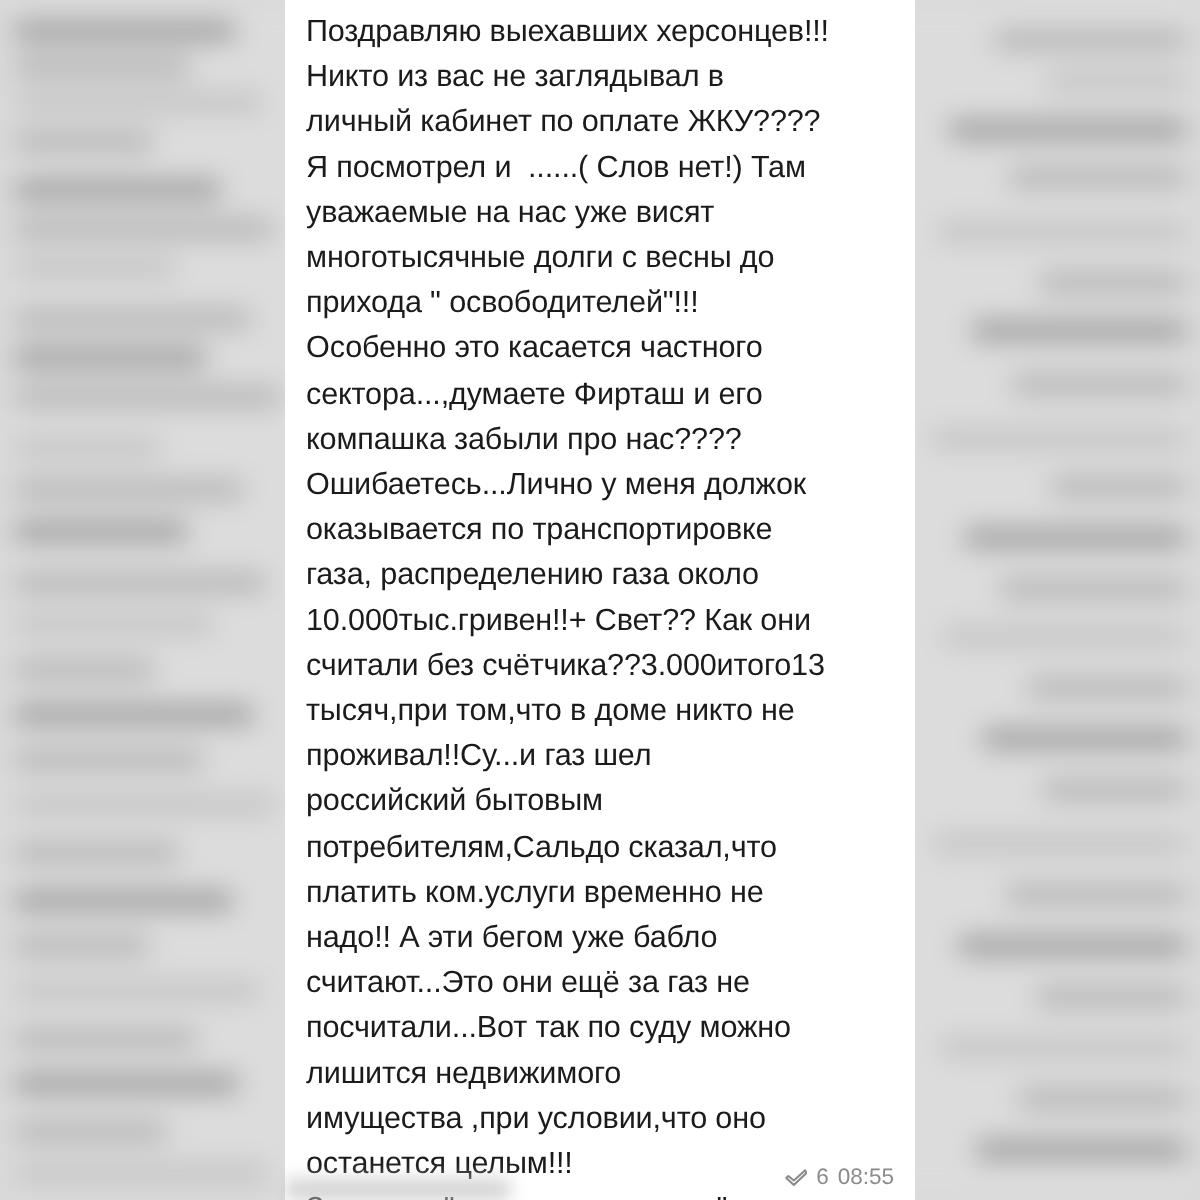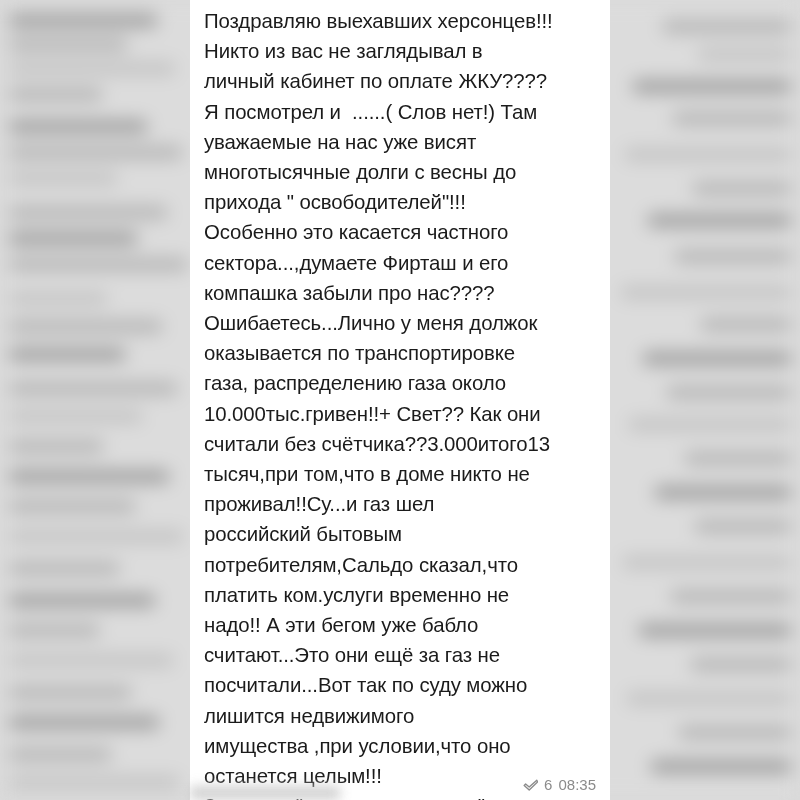--- a/index.html
+++ b/index.html
@@ -201,19 +201,19 @@
 останется целым!!!
 Злостные"неплатники послуг".....</div>
 
     <div id="message-meta">
       <span class="views-icon">
         <svg width="15" height="13" viewBox="0 0 15 13" xmlns="http://www.w3.org/2000/svg">
           <path d="M13.8 1.2 L6.2 8.0 L2.6 5.0 L1.2 6.4 L6.2 11.0 L14.6 3.0 Z" fill="none" stroke="#8b8b8b" stroke-width="1.4" stroke-linecap="round" stroke-linejoin="round"></path>
         </svg>
       </span>
       <span class="views-count">6</span>
-      <span class="timestamp">08:35</span>
+      <span class="timestamp">08:55</span>
     </div>
   </div>
 
   <div id="next-message-hint"></div>
 
 </div>
 
 </body></html>

